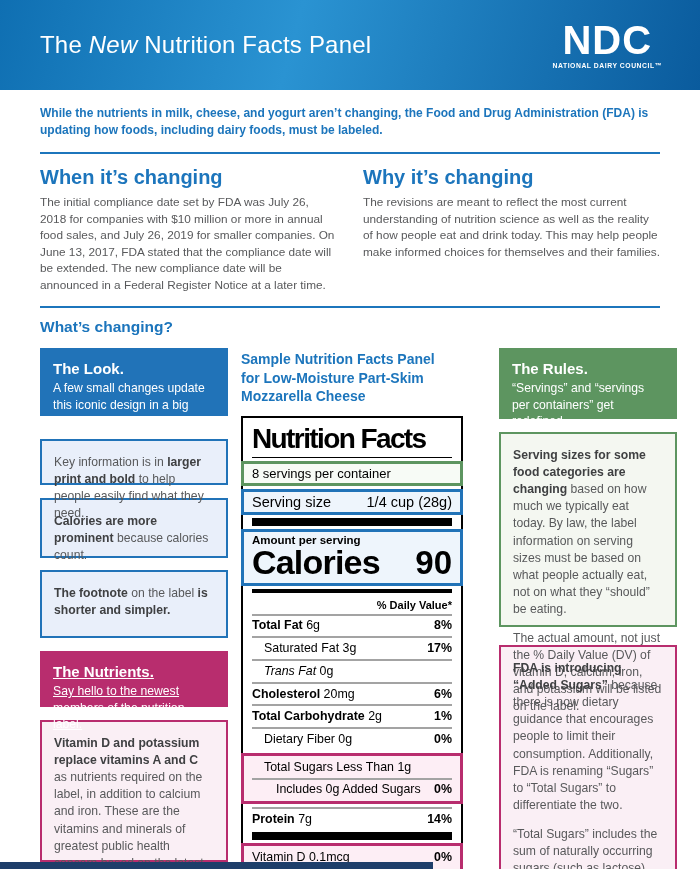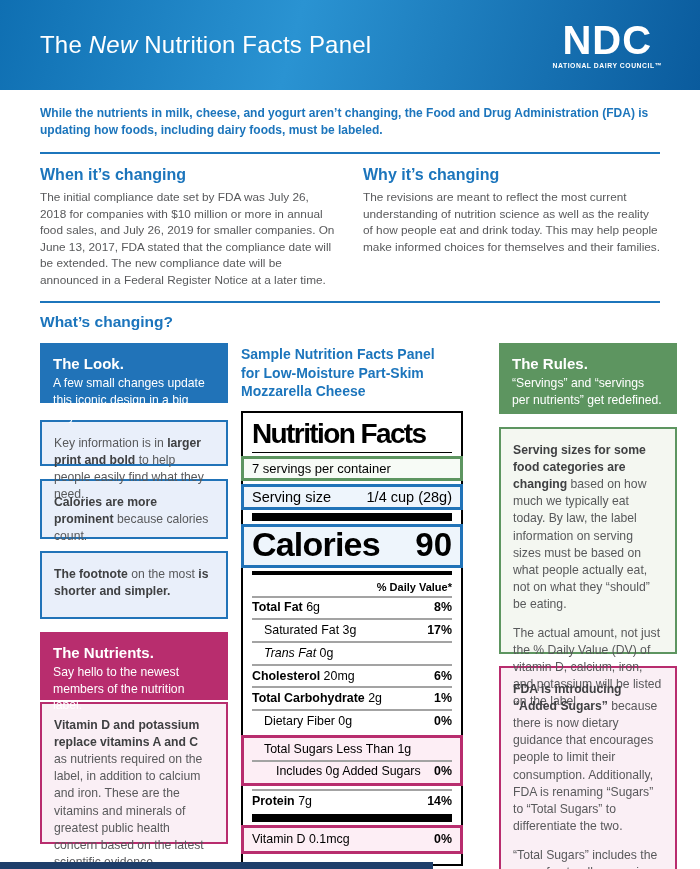--- a/index.html
+++ b/index.html
@@ -22,21 +22,21 @@
   .header h1 i { font-style: italic; }
   .logo { text-align: center; color:#fff; line-height: 1; }
   .logo .acr { font-size: 40px; font-weight: bold; letter-spacing: 1px; }
   .logo .sub { font-size: 6.8px; font-weight: bold; letter-spacing: .55px; margin-top: 3px; }
   
   .intro { padding: 15px 40px 0; color:#1c75bc; font-weight: bold; font-size: 12px; line-height: 1.42; }
   .rule { border: none; border-top: 2px solid #1c75bc; margin: 13px 40px 0; }
   
   .cols { display: flex; gap: 26px; padding: 12px 40px 0; }
   .cols .col { flex: 1; }
-  .col h2 { color:#1c75bc; font-size: 16px; font-weight: bold; margin-bottom: 5px; }
+  .col h2 { color:#1c75bc; font-size: 20px; font-weight: bold; margin-bottom: 5px; }
   .col p { color:#58595b; font-size: 11.8px; line-height: 1.4; }
   .whats { padding: 10px 40px 0; }
   .whats h2 { color:#1c75bc; font-size: 15.5px; font-weight: bold; }
   
   .main { display: flex; gap: 13px; padding: 12px 38px 0 40px; }
   .left  { width: 188px; flex: none; }
   .mid   { width: 230px; flex: none; padding-top: 2px; }
   .right { width: 178px; flex: none; margin-left: 15px; }
   .card { color: #fff; padding: 12px 13px; }
   .card.blue  { background: #2173b8; }
@@ -44,28 +44,28 @@
   .card.green { background: #5d9560; }
   .card h3 { font-size: 15px; font-weight: bold; margin-bottom: 3px; }
   .card p  { font-size: 12.2px; line-height: 1.35; }
   .obox { border: 2px solid; padding: 13px 12px; font-size: 12.2px; line-height: 1.4; color:#58595b; }
   .obox b { color: #3f4042; }
   .obox p + p { margin-top: 12px; }
   .o-blue  { border-color:#2173b8; background:#e9effa; }
   .o-pink  { border-color:#b82d6e; background:#faeff5; }
   .o-green { border-color:#5d9560; background:#f4f7f1; }
   
-  .h-look { height: 60px; margin-bottom: 17px; }
+  .h-look { height: 68px; margin-bottom: 23px; }
   .h-key  { height: 46px; margin-bottom: 13px; }
   .h-cal  { height: 60px; margin-bottom: 12px; }
   .h-foot { height: 68px; margin-bottom: 13px; }
-  .h-nut  { height: 68px; margin-bottom: 2px; }
+  .h-nut  { height: 56px; margin-bottom: 13px; text-decoration: underline; }
   .h-vit  { height: 142px; }
   .h-rules { height: 71px; margin-bottom: 13px; }
-  .h-serv  { height: 227px; margin-bottom: 12px; }
+  .h-serv  { height: 195px; margin-bottom: 18px; }
   .h-added { height: 232px; }
   
   .sample-h { color:#1c75bc; font-weight: bold; font-size: 14px; line-height: 1.32; margin-bottom: 10px; width: 210px; }
   .nf {
     border: 2px solid #000; background: #fff;
     padding: 5px 9px 7px; width: 222px; color:#000;
   }
   .nf-title { font-size: 28px; font-weight: bold; letter-spacing: -1.6px; padding-bottom: 2px; border-bottom: 1px solid #000; white-space: nowrap; }
   .hl { border: 3px solid; margin: 3px -11px; padding: 1px 8px; }
   .hl-green { border-color:#5d9560; background:#f7fbf6; }
@@ -120,48 +120,49 @@
 
 <div class="main">
 
   <div class="left">
     <div class="card blue h-look">
       <h3>The Look.</h3>
       <p>A few small changes update this iconic design in a big way.</p>
     </div>
     <div class="obox o-blue h-key"><span>Key information is in </span><b>larger print and bold</b><span> to help people easily find what they need.</span></div>
     <div class="obox o-blue h-cal"><b>Calories are more prominent</b><span> because calories count.</span></div>
-    <div class="obox o-blue h-foot"><b>The footnote</b><span> on the most </span><b>is shorter and simpler.</b></div>
+    <div class="obox o-blue h-foot"><b>The footnote</b><span> on the label </span><b>is shorter and simpler.</b></div>
     <div class="card pink h-nut">
       <h3>The Nutrients.</h3>
       <p>Say hello to the newest members of the nutrition label.</p>
     </div>
     <div class="obox o-pink h-vit"><b>Vitamin D and potassium replace vitamins A and C</b><span> as nutrients required on the label, in addition to calcium and iron. These are the vitamins and minerals of greatest public health concern based on the latest scientific evidence.</span></div>
   </div>
 
   <div class="mid">
     <div class="sample-h">Sample Nutrition Facts Panel for Low-Moisture Part-Skim Mozzarella Cheese</div>
 
     <div class="nf">
       <div class="nf-title">Nutrition Facts</div>
 
       <div class="hl hl-green">
-        <div class="nf-servings">7 servings per container</div>
+        <div class="nf-servings">8 servings per container</div>
       </div>
 
       <div class="hl hl-blue">
         <div class="nf-servsize">
           <span>Serving size</span>
           <span>1/4 cup (28g)</span>
         </div>
       </div>
 
       <div class="bar"></div>
 
       <div class="hl hl-blue">
+        <div class="amount-label">Amount per serving</div>
         <div class="cal-row">
           <span class="cal-word">Calories</span>
           <span class="cal-num">90</span>
         </div>
       </div>
 
       <div class="bar thin"></div>
       <div class="dv-header">% Daily Value*</div>
 
       <div id="main-rows">
@@ -216,21 +217,21 @@
           </div>
         </div>
 
     </div>
 
   </div>
 
   <div class="right">
     <div class="card green h-rules">
       <h3>The Rules.</h3>
-      <p>“Servings” and “servings per nutrients” get redefined.</p>
+      <p>“Servings” and “servings per containers” get redefined.</p>
     </div>
     <div class="obox o-green h-serv">
       <p><b>Serving sizes for some food categories are changing</b><span> based on how much we typically eat today. By law, the label information on serving sizes must be based on what people actually eat, not on what they “should” be eating.</span></p>
       <p><span>The actual amount, not just the % Daily Value (DV) of vitamin D, calcium, iron, and potassium will be listed on the label.</span></p>
     </div>
     <div class="obox o-pink h-added">
       <p><b>FDA is introducing “Added Sugars”</b><span> because there is now dietary guidance that encourages people to limit their consumption. Additionally, FDA is renaming “Sugars” to “Total Sugars” to differentiate the two.</span></p>
       <p><span>“Total Sugars” includes the sum of naturally occurring sugars (such as lactose) and added sugars. Naturally occurring sugars will NOT be included as “Added Sugars” on the label.</span></p>
     </div>
   </div>

